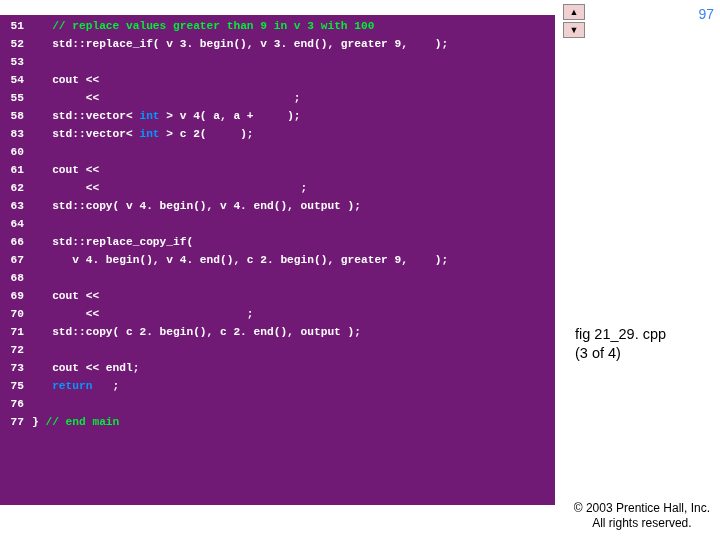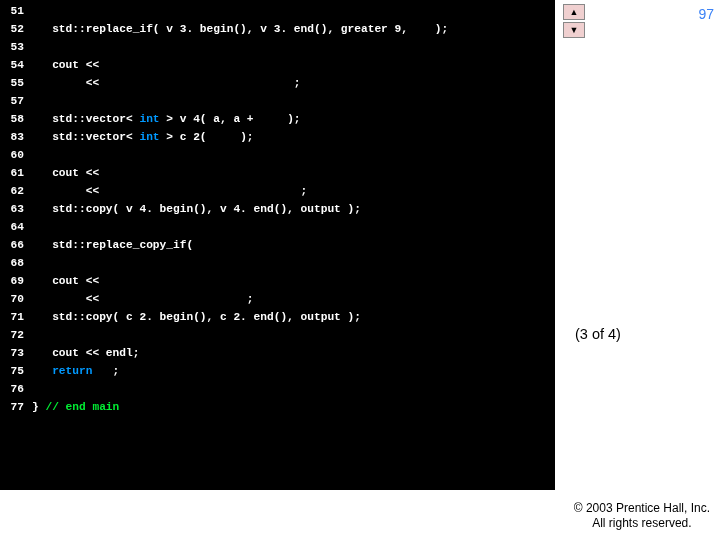--- a/index.html
+++ b/index.html
@@ -7,24 +7,24 @@
     width: 720px;
     height: 540px;
     background: #fff;
     font-family: Arial, sans-serif;
     position: relative;
     overflow: hidden;
   }
   .code-panel {
     position: absolute;
     left: 0;
-    top: 0;
+    top: 15px;
     width: 555px;
     height: 490px;
-    background: #000000;
+    background: #701a75;
     color: #000;
     font-family: "Courier New", monospace;
     font-size: 11.2px;
     font-weight: bold;
     line-height: 18px;
     padding-top: 2px;
   }
   .code-line {
     display: flex;
     white-space: pre;
@@ -96,51 +96,52 @@
     right: 10px;
     font-size: 12px;
     text-align: center;
     line-height: 1.3;
   }
 </style>
 </head>
 <body>
 
 <div class="code-panel" id="code-panel">
-    <div class="code-line"><span class="ln">51</span><span class="code"><span class="plain">   </span></span></div>
+    <div class="code-line"><span class="ln">51</span><span class="code"><span class="plain">   </span><span class="cmt">// replace values greater than 9 in v 3 with 100</span></span></div>
     <div class="code-line"><span class="ln">52</span><span class="code"><span class="plain">   std::replace_if( v 3. begin(), v 3. end(), greater 9, </span><span class="num">   </span><span class="plain">);</span></span></div>
     <div class="code-line"><span class="ln">53</span><span class="code"><span class="plain"></span></span></div>
     <div class="code-line"><span class="ln">54</span><span class="code"><span class="plain">   cout &lt;&lt; </span></span></div>
     <div class="code-line"><span class="ln">55</span><span class="code"><span class="plain">        &lt;&lt; </span><span class="str">                            </span><span class="plain">;</span></span></div>
-    <div class="code-line"><span class="ln">57</span><span class="code"><span class="plain"></span></span></div>
     <div class="code-line"><span class="ln">58</span><span class="code"><span class="plain">   std::vector&lt; </span><span class="kw">int</span><span class="plain"> &gt; v 4( a, a + </span><span class="num">    </span><span class="plain">);</span></span></div>
     <div class="code-line"><span class="ln">83</span><span class="code"><span class="plain">   std::vector&lt; </span><span class="kw">int</span><span class="plain"> &gt; c 2( </span><span class="num">    </span><span class="plain">);</span></span></div>
     <div class="code-line"><span class="ln">60</span><span class="code"><span class="plain"></span></span></div>
     <div class="code-line"><span class="ln">61</span><span class="code"><span class="plain">   cout &lt;&lt; </span></span></div>
     <div class="code-line"><span class="ln">62</span><span class="code"><span class="plain">        &lt;&lt; </span><span class="str">                             </span><span class="plain">;</span></span></div>
     <div class="code-line"><span class="ln">63</span><span class="code"><span class="plain">   std::copy( v 4. begin(), v 4. end(), output );</span></span></div>
     <div class="code-line"><span class="ln">64</span><span class="code"><span class="plain"></span></span></div>
     <div class="code-line"><span class="ln">66</span><span class="code"><span class="plain">   std::replace_copy_if(</span></span></div>
+    <div class="code-line"><span class="ln">67</span><span class="code"><span class="plain">      v 4. begin(), v 4. end(), c 2. begin(), greater 9, </span><span class="num">   </span><span class="plain">);</span></span></div>
     <div class="code-line"><span class="ln">68</span><span class="code"><span class="plain"></span></span></div>
     <div class="code-line"><span class="ln">69</span><span class="code"><span class="plain">   cout &lt;&lt; </span></span></div>
     <div class="code-line"><span class="ln">70</span><span class="code"><span class="plain">        &lt;&lt; </span><span class="str">                     </span><span class="plain">;</span></span></div>
     <div class="code-line"><span class="ln">71</span><span class="code"><span class="plain">   std::copy( c 2. begin(), c 2. end(), output );</span></span></div>
     <div class="code-line"><span class="ln">72</span><span class="code"><span class="plain"></span></span></div>
     <div class="code-line"><span class="ln">73</span><span class="code"><span class="plain">   cout &lt;&lt; endl;</span></span></div>
     <div class="code-line"><span class="ln">75</span><span class="code"><span class="plain">   </span><span class="kw">return</span><span class="plain">  </span><span class="num"> </span><span class="plain">;</span></span></div>
     <div class="code-line"><span class="ln">76</span><span class="code"><span class="plain"></span></span></div>
     <div class="code-line"><span class="ln">77</span><span class="code"><span class="plain">} </span><span class="cmt">// end main</span></span></div>
   </div>
 
 <div class="sidebar">
   <div class="nav-buttons">
     <div class="nav-btn">▲</div>
     <div class="nav-btn">▼</div>
   </div>
   <div class="slide-num">97</div>
   <div class="fig-label">
+    <div>fig 21_29. cpp</div>
     <div>(3 of 4)</div>
   </div>
   <div class="copyright">
     <div>© 2003 Prentice Hall, Inc.</div>
     <div>All rights reserved.</div>
   </div>
 </div>
 
 </body></html>

